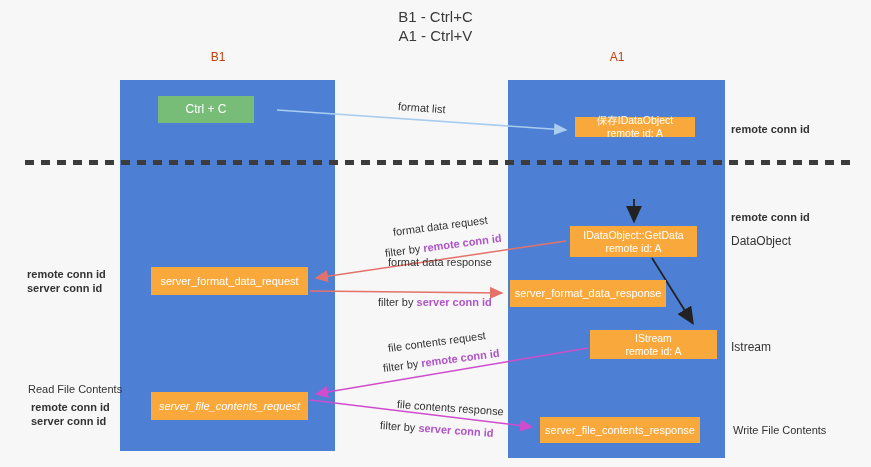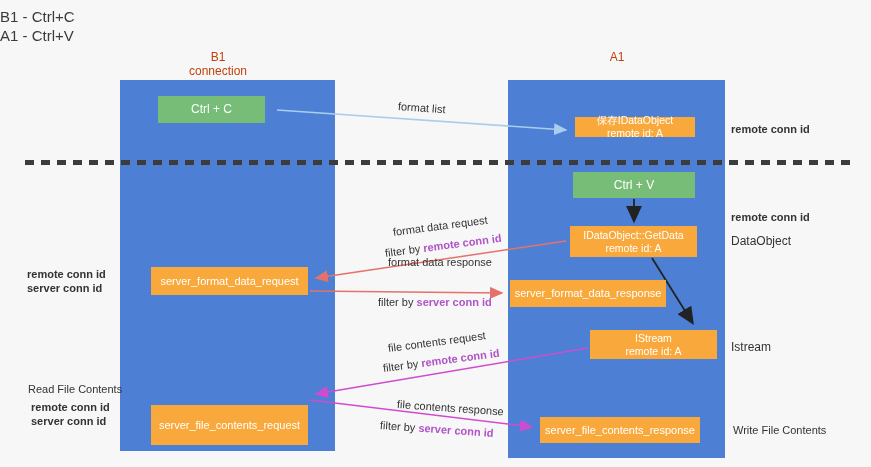--- a/index.html
+++ b/index.html
@@ -1,41 +1,41 @@
 <!DOCTYPE html>
 <html><head>
 <meta charset="utf-8">
 <style>
   * { margin: 0; padding: 0; box-sizing: border-box; }
   body { font-family: "Liberation Sans", "DejaVu Sans", sans-serif; }
   .canvas {
     position: relative; width: 871px; height: 467px;
     background: #f7f7f7; overflow: hidden;
   }
-  .title { position: absolute; top: 7px; left: 0; width: 871px; text-align: left;
+  .title { position: absolute; top: 7px; left: 0; width: 871px; text-align: center;
     font-size: 15px; color: #3a3a3a; line-height: 19px; }
   .lane-header { position: absolute; text-align: center; font-size: 12px; color: #c2410c;
     line-height: 14px; width: 120px; }
   .lane { position: absolute; background: #4d80d4; }
   .lane-left  { left: 120px; top: 80px; width: 215px; height: 371px; }
   .lane-right { left: 508px; top: 80px; width: 217px; height: 378px; }
   .dashed-divider { position: absolute; left: 25px; top: 160px; width: 826px; height: 5px;
     background: repeating-linear-gradient(90deg, #3c3c3c 0 9px, transparent 9px 16px); }
   .box { position: absolute; display: flex; flex-direction: column; align-items: center;
     justify-content: center; color: #fff; text-align: center; line-height: 13px; }
   .box-green  { background: #77bd78; font-size: 12px; }
   .box-orange { background: #f9a93c; font-size: 11px; }
-  .b-ctrl-c   { left: 158px; top: 96px;  width: 107px; height: 27px; }
+  .b-ctrl-c   { left: 158px; top: 96px;  width: 96px; height: 27px; }
   .b-save     { left: 575px; top: 117px; width: 120px; height: 20px; font-size: 10.5px; }
   .b-ctrl-v   { left: 573px; top: 172px; width: 122px; height: 26px; }
   .b-getdata  { left: 570px; top: 226px; width: 127px; height: 31px; font-size: 10.5px; }
   .b-fmt-req  { left: 151px; top: 267px; width: 157px; height: 28px; }
   .b-fmt-resp { left: 510px; top: 280px; width: 156px; height: 27px; text-align: right; }
   .b-istream  { left: 590px; top: 330px; width: 127px; height: 29px; font-size: 10.5px; }
-  .b-file-req { left: 151px; top: 405px; width: 157px; height: 40px; }
+  .b-file-req { left: 151px; top: 392px; width: 157px; height: 28px; font-style: italic; }
   .b-file-resp{ left: 540px; top: 417px; width: 160px; height: 26px; }
   .arrows { position: absolute; left: 0; top: 0; pointer-events: none; }
   .lbl { position: absolute; font-size: 11px; color: #333; white-space: nowrap; }
   .purple { color: #b054c8; font-weight: bold; }
   .greentx { color: #6dbf6d; font-weight: bold; }
   .rot-up { transform: rotate(-7.5deg); transform-origin: left center; }
   .rot-dn { transform: rotate(4deg); transform-origin: left center; }
   .side { position: absolute; font-size: 11px; color: #333; white-space: nowrap; }
   .side-12 { font-size: 12px; }
 </style>
@@ -44,21 +44,20 @@
 
 <div class="canvas">
 
   <div class="title">
     <div>B1 - Ctrl+C</div>
     <div>A1 - Ctrl+V</div>
   </div>
 
   <div class="lane-header" style="left:158px; top:50px;">
     <div>B1</div>
-    <div>connection</div>
   </div>
   <div class="lane-header" style="left:557px; top:50px;">
     <div>A1</div>
   </div>
 
   <div class="lane lane-left"></div>
   <div class="lane lane-right"></div>
 
   <div class="dashed-divider"></div>
 
@@ -85,23 +84,20 @@
     <path d="M588,348 L316,394" stroke="#cf4ccf" stroke-width="1.5" fill="none" marker-end="url(#m-mag)"></path>
     <path d="M310,400 L532,427" stroke="#cf4ccf" stroke-width="1.5" fill="none" marker-end="url(#m-mag)"></path>
   </svg>
 
   <div class="box box-green b-ctrl-c">
     <span>Ctrl + C</span>
   </div>
   <div class="box box-orange b-save">
     <span>保存IDataObject</span>
     <span>remote id: A</span>
-  </div>
-  <div class="box box-green b-ctrl-v">
-    <span>Ctrl + V</span>
   </div>
   <div class="box box-orange b-getdata">
     <span>IDataObject::GetData</span>
     <span>remote id: A</span>
   </div>
   <div class="box box-orange b-fmt-req">
     <span>server_format_data_request</span>
   </div>
   <div class="box box-orange b-fmt-resp">
     <span>server_format_data_response</span>

